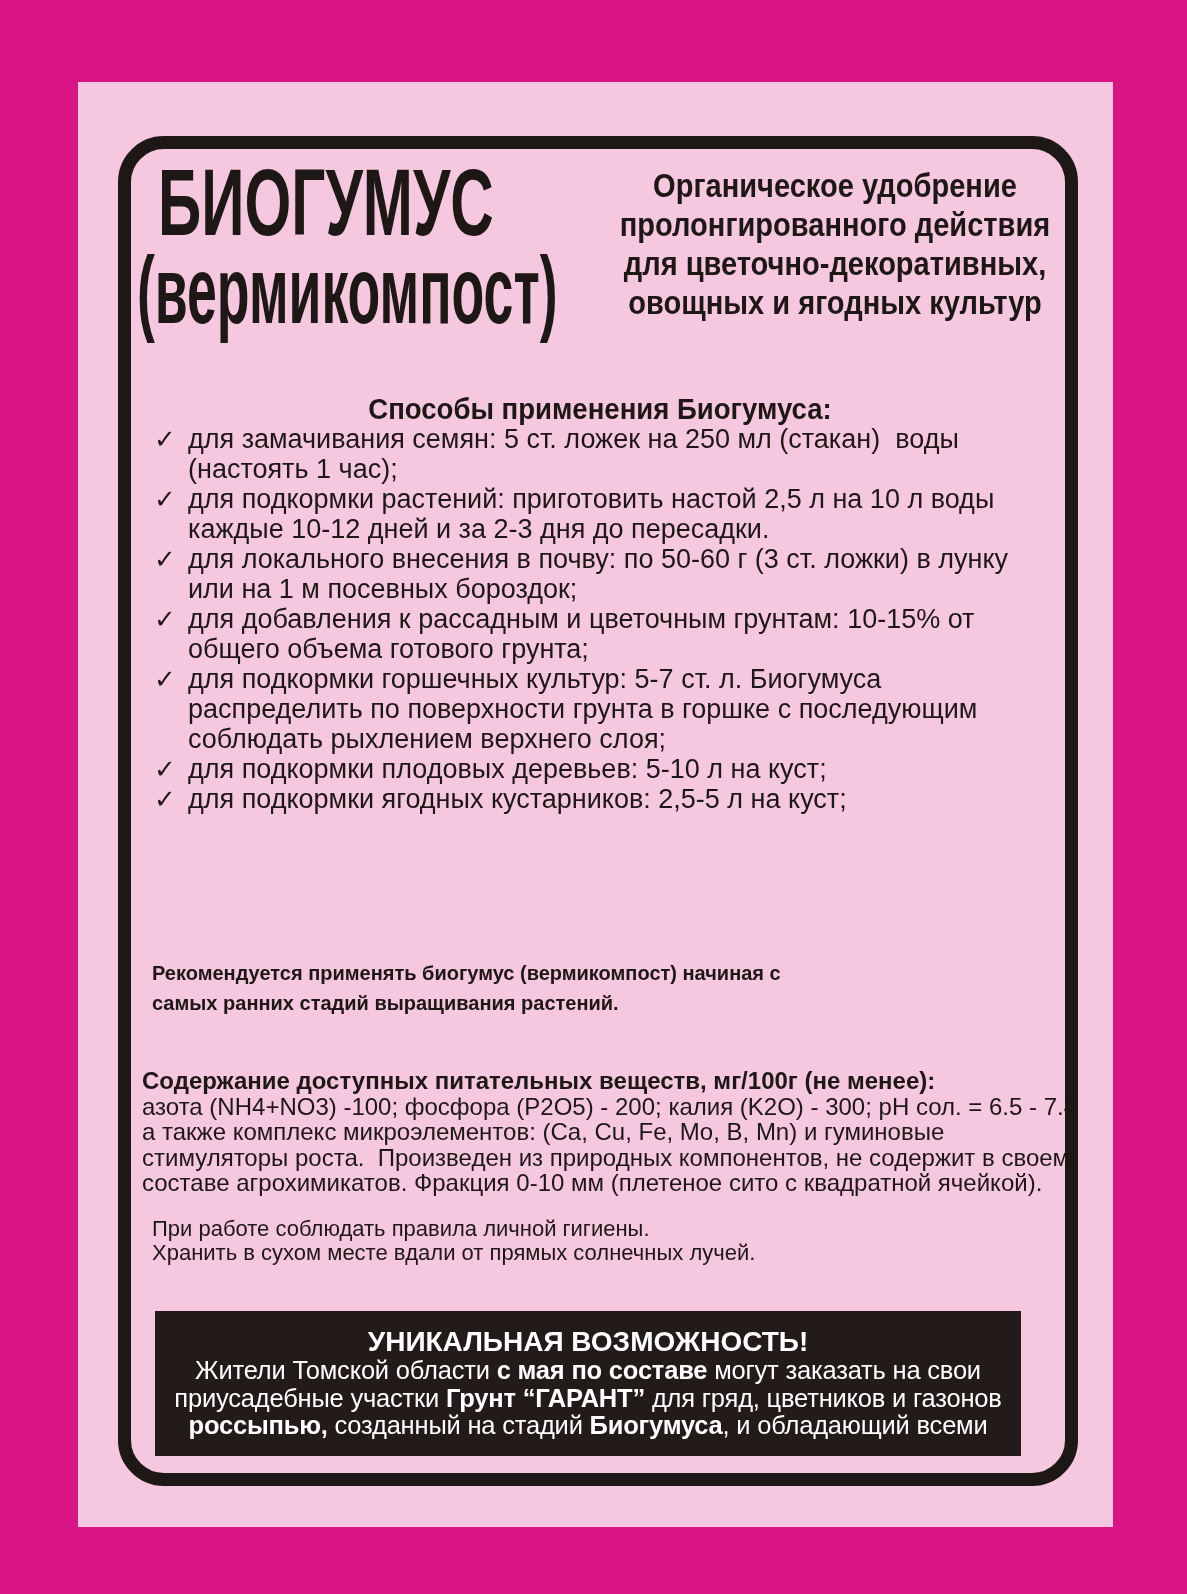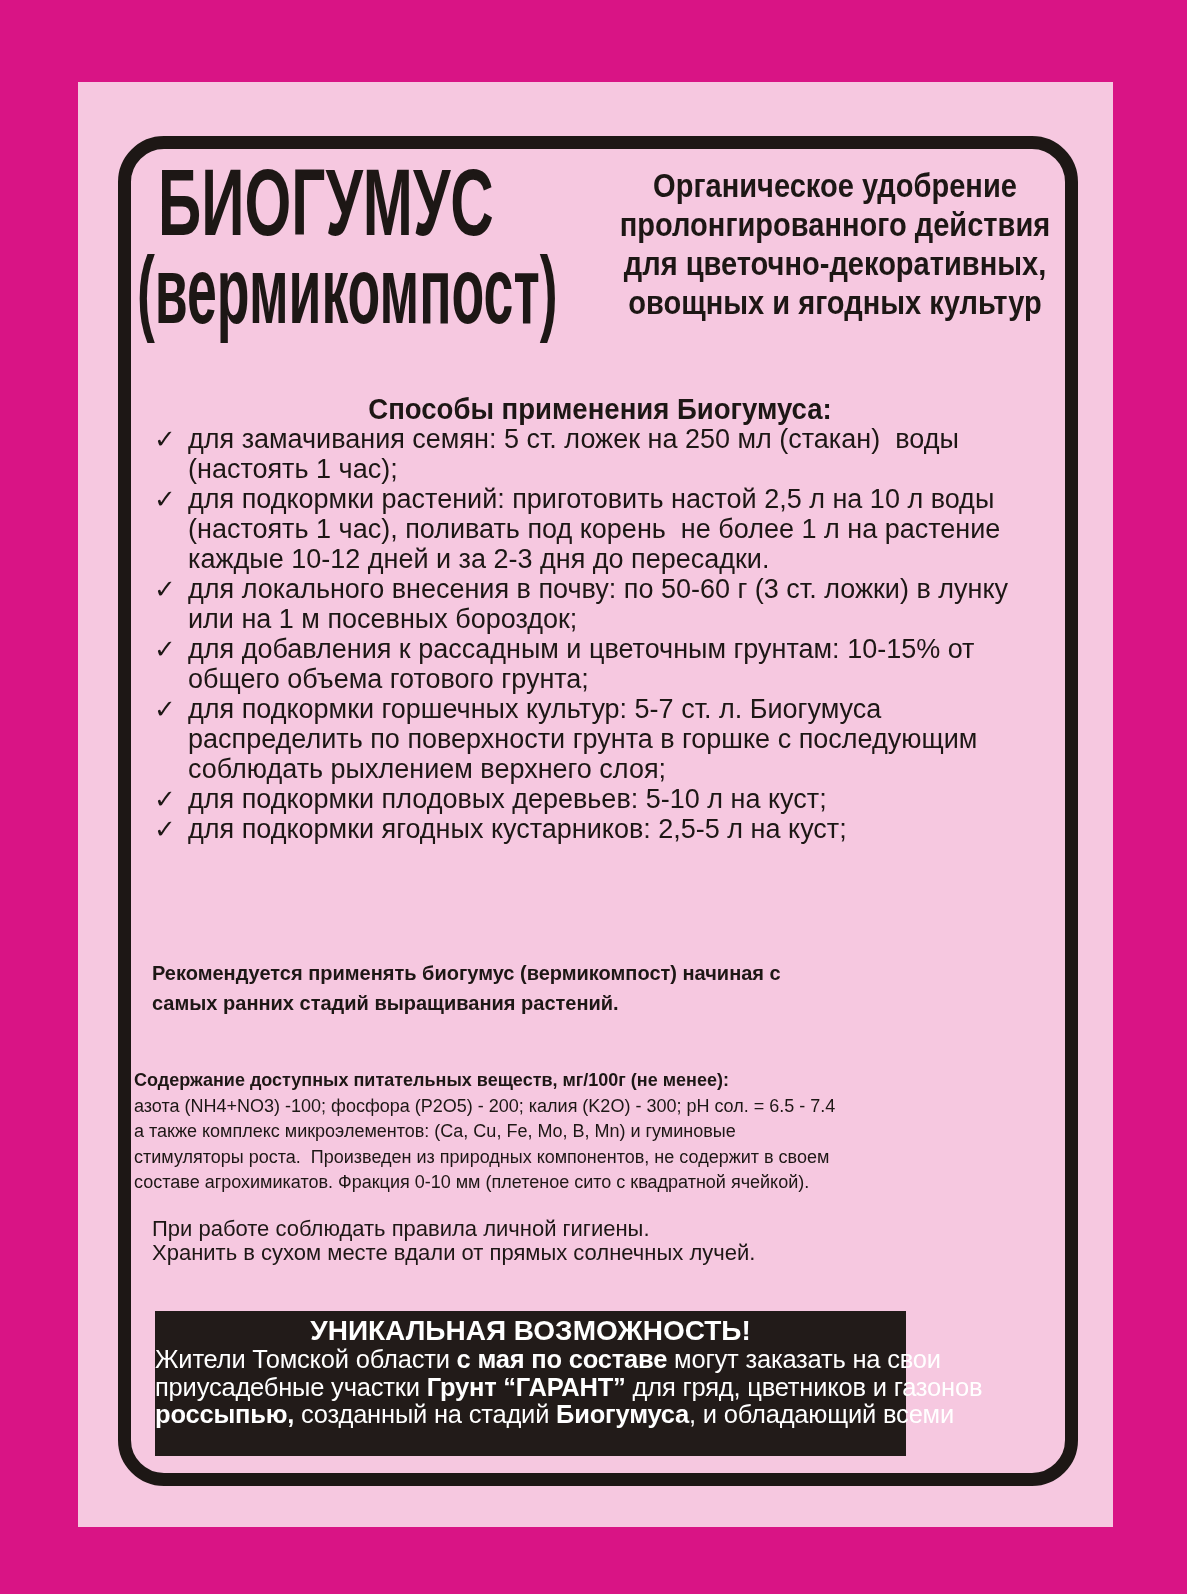--- a/index.html
+++ b/index.html
@@ -68,35 +68,35 @@
   .check{
     position:absolute;left:2px;top:0;
     font-size:26px;line-height:30px;
   }
   .note{font-weight:700;}
   .recommendation{
     position:absolute;left:74px;top:876px;width:910px;
     font-size:20px;font-weight:700;line-height:30px;
   }
   .nutrients{
-    position:absolute;left:56px;top:986px;width:910px;
-    font-size:18px;line-height:25.5px;
+    position:absolute;left:64px;top:986px;width:910px;
+    font-size:24px;line-height:25.5px;
   }
   .nutrients .heading{font-weight:700;}
   .precautions{
     position:absolute;left:74px;top:1135px;width:910px;
     font-size:22px;line-height:23.5px;
   }
   .promo{
-    position:absolute;left:77px;top:1229px;width:751px;height:145px;
+    position:absolute;left:77px;top:1229px;width:866px;height:145px;
     box-sizing:border-box;
     background:var(--banner);
     color:var(--white);
     text-align:center;
-    padding-top:5px;
+    padding-top:16px;
   }
   .promo-heading{
     font-size:28px;font-weight:700;line-height:30px;
   }
   .promo-lines{
     font-size:25.5px;line-height:27.5px;letter-spacing:-0.2px;
   }
 </style>
 </head>
 <body>
@@ -122,21 +122,20 @@
         <span class="check">✓</span>
         <div>
             <div class="ln">для замачивания семян: 5 ст. ложек на 250 мл (стакан)  воды</div>
             <div class="ln">(настоять 1 час);</div>
           </div>
       </div>
       <div class="u-item">
         <span class="check">✓</span>
         <div>
             <div class="ln">для подкормки растений: приготовить настой 2,5 л на 10 л воды</div>
-            <div class="ln">(настоять 1 час), поливать под корень  не более 1 л на растение</div>
             <div class="ln">каждые 10-12 дней и за 2-3 дня до пересадки.</div>
           </div>
       </div>
       <div class="u-item">
         <span class="check">✓</span>
         <div>
             <div class="ln">для локального внесения в почву: по 50-60 г (3 ст. ложки) в лунку</div>
             <div class="ln">или на 1 м посевных бороздок;</div>
           </div>
       </div>

